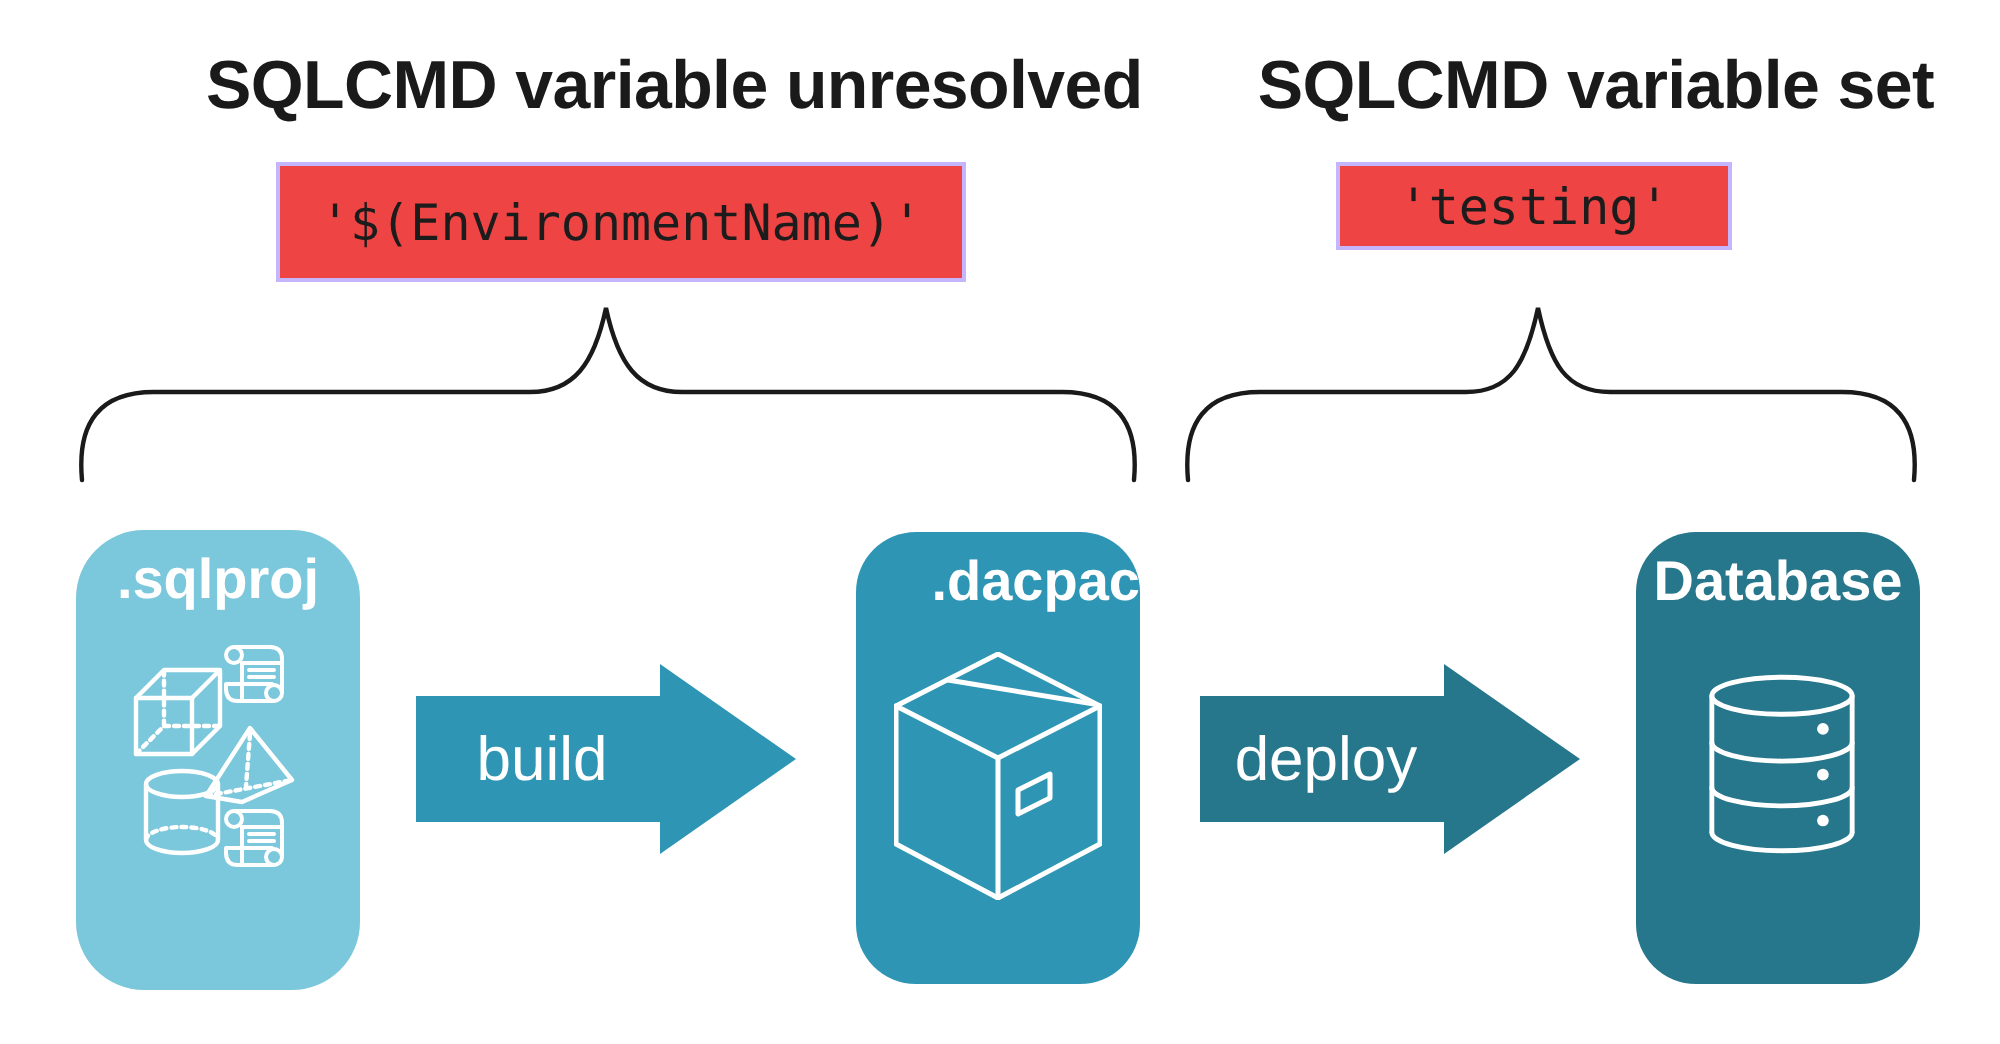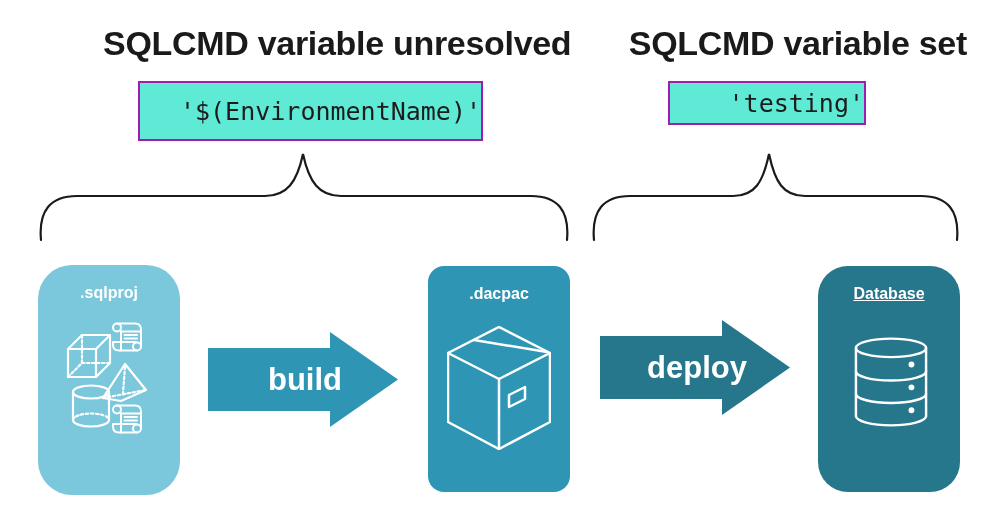--- a/index.html
+++ b/index.html
@@ -6,40 +6,40 @@
   .stage{
     position:relative;width:1000px;height:522px;background:#ffffff;overflow:hidden;
     font-family:"Liberation Sans",sans-serif;
   }
   .abs{position:absolute;}
   .heading{
     font-size:34px;font-weight:700;color:#1a1a1a;text-align:center;
     letter-spacing:-0.3px;white-space:nowrap;
   }
   .codebox{
-    box-sizing:border-box;border:2px solid #a21caf;background:#5eead4;
-    display:flex;align-items:center;justify-content:flex-end;
+    box-sizing:border-box;border:2px solid #c4b5fd;background:#ef4444;
+    display:flex;align-items:center;justify-content:center;
   }
   .codebox .code{
     font-family:"DejaVu Sans Mono","Liberation Mono",monospace;
     font-size:25px;color:#1c1c1c;white-space:pre;
   }
   .card{
     box-sizing:border-box;display:flex;flex-direction:column;align-items:center;
     color:#ffffff;
   }
-  .card-label{font-size:16px;font-weight:700;padding-top:19px;white-space:nowrap;}
+  .card-label{font-size:28px;font-weight:700;padding-top:9px;white-space:nowrap;}
   .card-sqlproj{background:#7bc7db;border-radius:34px;}
-  .card-dacpac{background:#2e96b4;border-radius:16px;}
-  .card-database{background:#26768c;border-radius:30px;text-decoration:underline;}
+  .card-dacpac{background:#2e96b4;border-radius:30px;align-items:flex-end;}
+  .card-database{background:#26768c;border-radius:30px;}
   .arrow-wrap{display:block;}
   .arrow-label{
     position:absolute;left:0;top:0;width:126px;height:95px;
     display:flex;align-items:center;justify-content:center;
-    color:#ffffff;font-size:31px;font-weight:700;margin-left:34px;
+    color:#ffffff;font-size:31px;font-weight:400;
   }
   svg{display:block;}
   .icon-stroke{fill:none;stroke:#ffffff;stroke-linecap:round;stroke-linejoin:round;}
   .brace{fill:none;stroke:#1a1a1a;stroke-width:2.2;stroke-linecap:round;}
 </style>
 </head>
 <body>
 
 <div class="stage">
 
@@ -105,21 +105,21 @@
   <svg class="abs" style="left:447px;top:326px;" width="104" height="124" viewBox="0 0 104 124">
     <g class="icon-stroke" stroke-width="2.5">
       <path d="M52,1 L103,27 L52,53 L1,27 Z"></path>
       <path d="M27,14 L100,26"></path>
       <path d="M1,27 V96 L52,123 L103,96 V27"></path>
       <path d="M52,53 V123"></path>
       <path d="M62,69 L78,61 V73 L62,81 Z"></path>
     </g>
   </svg>
 
-  <div class="abs arrow-wrap" style="left:600px;top:320px;width:190px;height:95px;">
+  <div class="abs arrow-wrap" style="left:600px;top:332px;width:190px;height:95px;">
     <svg width="190" height="95" viewBox="0 0 190 95">
       <polygon points="0,16 122,16 122,0 190,47.5 122,95 122,79 0,79" fill="#26768c"></polygon>
     </svg>
     <div class="arrow-label">deploy</div>
   </div>
 
   <div class="abs card card-database" style="left:818px;top:266px;width:142px;height:226px;">
     <div class="card-label">Database</div>
   </div>
   <svg class="abs" style="left:853px;top:336px;" width="76" height="92" viewBox="0 0 78 92">

